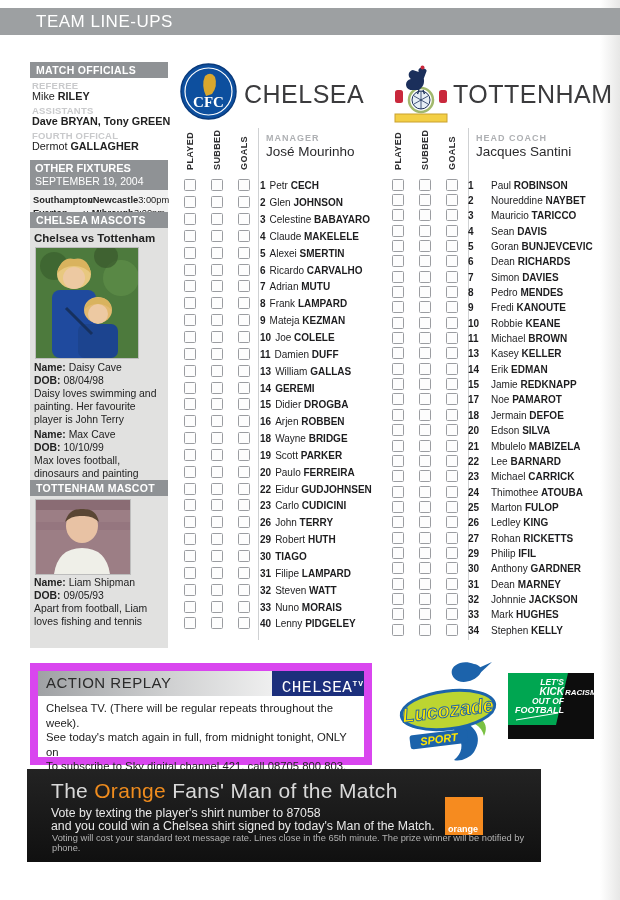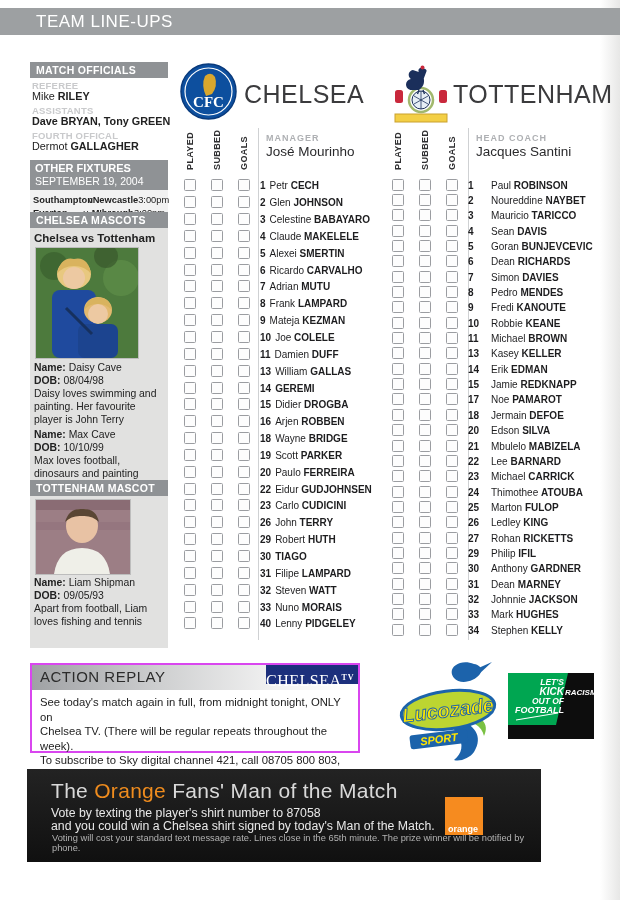--- a/index.html
+++ b/index.html
@@ -45,25 +45,25 @@
   .prow{position:relative;width:100%;}
   .cb{position:absolute;top:50%;transform:translateY(-50%);width:10px;height:10px;
       background:#fdfdfd;border:1px solid #9b9da1;border-radius:1.5px;}
   .cb:nth-child(1){left:4px;} .cb:nth-child(2){left:31px;} .cb:nth-child(3){left:58px;}
   .ptext{position:absolute;left:80px;top:50%;transform:translateY(-50%);
          font-size:10px;white-space:nowrap;color:#1d1d1f;}
   .pnum{font-weight:bold;display:inline-block;margin-right:4px;}
   .t1 .pnum{min-width:17px;margin-right:6px;}
   .pname b{font-weight:bold;}
   
-  .ar-box{position:absolute;left:30px;top:663px;width:326px;height:86px;border:2px solid #d946ef;background:#fff;}
+  .ar-box{position:absolute;left:30px;top:663px;width:326px;height:86px;border:8px solid #d946ef;background:#fff;}
   .ar-hd{position:relative;height:25px;background:linear-gradient(90deg,#9fa1a4 0%,#cfd0d1 40%,#f2f2f2 75%,#fff 100%);}
   .ar-title{position:absolute;left:8px;top:3px;font-size:15px;color:#2b2b2b;letter-spacing:.5px;}
-  .ar-tv{position:absolute;right:0;top:0;width:92px;height:19px;background:#1c2f7c;color:#fff;
-         text-align:left;font-family:Liberation Serif, serif;font-size:16px;line-height:25px;letter-spacing:.5px;}
+  .ar-tv{position:absolute;right:0;top:0;width:92px;height:25px;background:#1c2f7c;color:#fff;
+         text-align:right;font-family:Liberation Mono, monospace;font-size:16px;line-height:25px;letter-spacing:.5px;}
   .ar-tv sup{font-size:8px;font-weight:bold;letter-spacing:1px;}
   .ar-body{padding:5px 8px;font-size:11.3px;line-height:14.6px;color:#222;}
   
   .luco{position:absolute;left:396px;top:660px;}
   .kick{position:absolute;left:508px;top:673px;width:86px;height:66px;background:#0d0d0d;overflow:hidden;}
   .kick svg{display:block;}
   
   .orange-bar{position:absolute;left:27px;top:769px;width:514px;height:93px;
         background:linear-gradient(180deg,#232323,#101010);}
   .o-title{position:absolute;left:24px;top:10px;font-size:21px;color:#d9d9d9;letter-spacing:.3px;}
@@ -552,22 +552,22 @@
         </div>
       </div>
   </div>
 
   <div class="ar-box">
     <div class="ar-hd">
       <span class="ar-title">ACTION REPLAY</span>
       <span class="ar-tv"><span>CHELSEA</span><sup>TV</sup></span>
     </div>
     <div class="ar-body">
+      <div>Chelsea TV. (There will be regular repeats throughout the week).</div>
       <div>See today's match again in full, from midnight tonight, ONLY on</div>
-      <div>Chelsea TV. (There will be regular repeats throughout the week).</div>
       <div>To subscribe to Sky digital channel 421, call 08705 800 803, or</div>
       <div>via HomeChoice channel 565, please call 0800 072 3363.</div>
     </div>
   </div>
 
   <div class="luco">
     <svg width="110" height="104" viewBox="0 0 110 104">
       <path d="M78 4 c-14 -6 -28 4 -20 14 c6 7 20 4 26 -4 c3 -5 0 -9 -6 -10z" fill="#1c63ab"></path>
       <path d="M96 2 l-18 8 4 5z" fill="#1c63ab"></path>
       <path d="M60 58 c18 6 28 18 18 34 c-4 6 -14 10 -20 8 c8 -6 10 -16 4 -24 c-4 -6 -8 -12 -2 -18z" fill="#1c63ab"></path>

